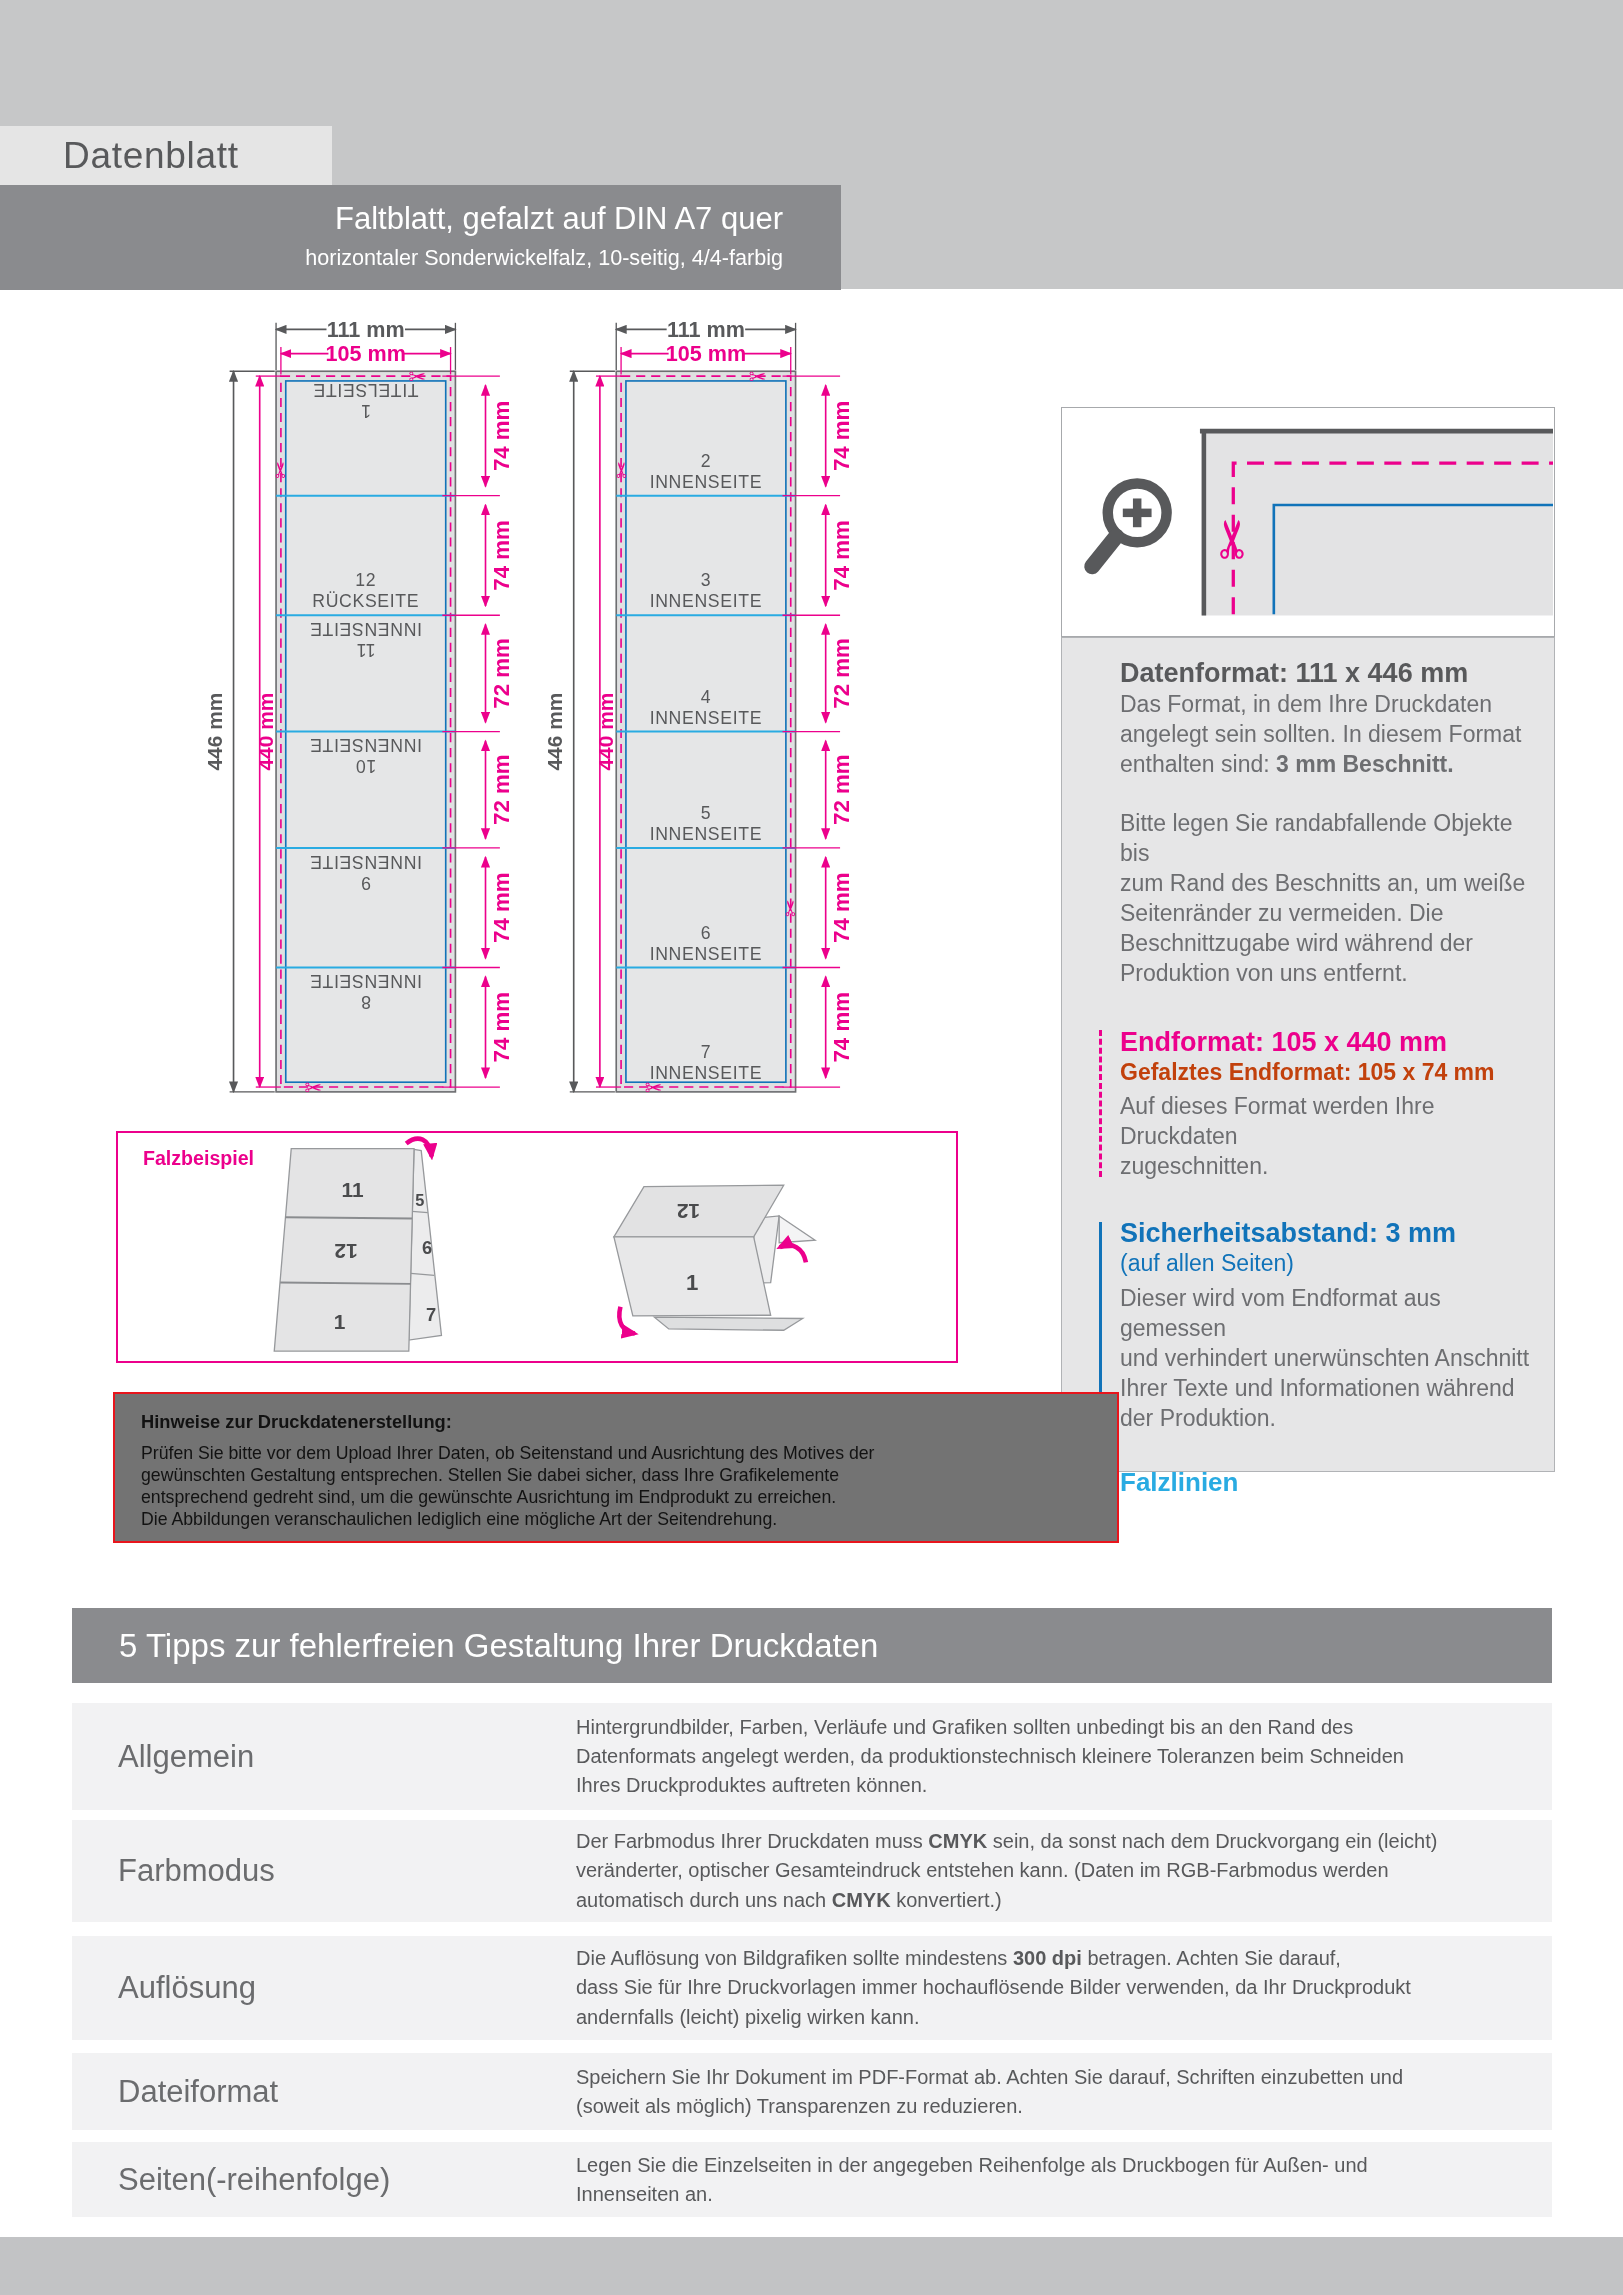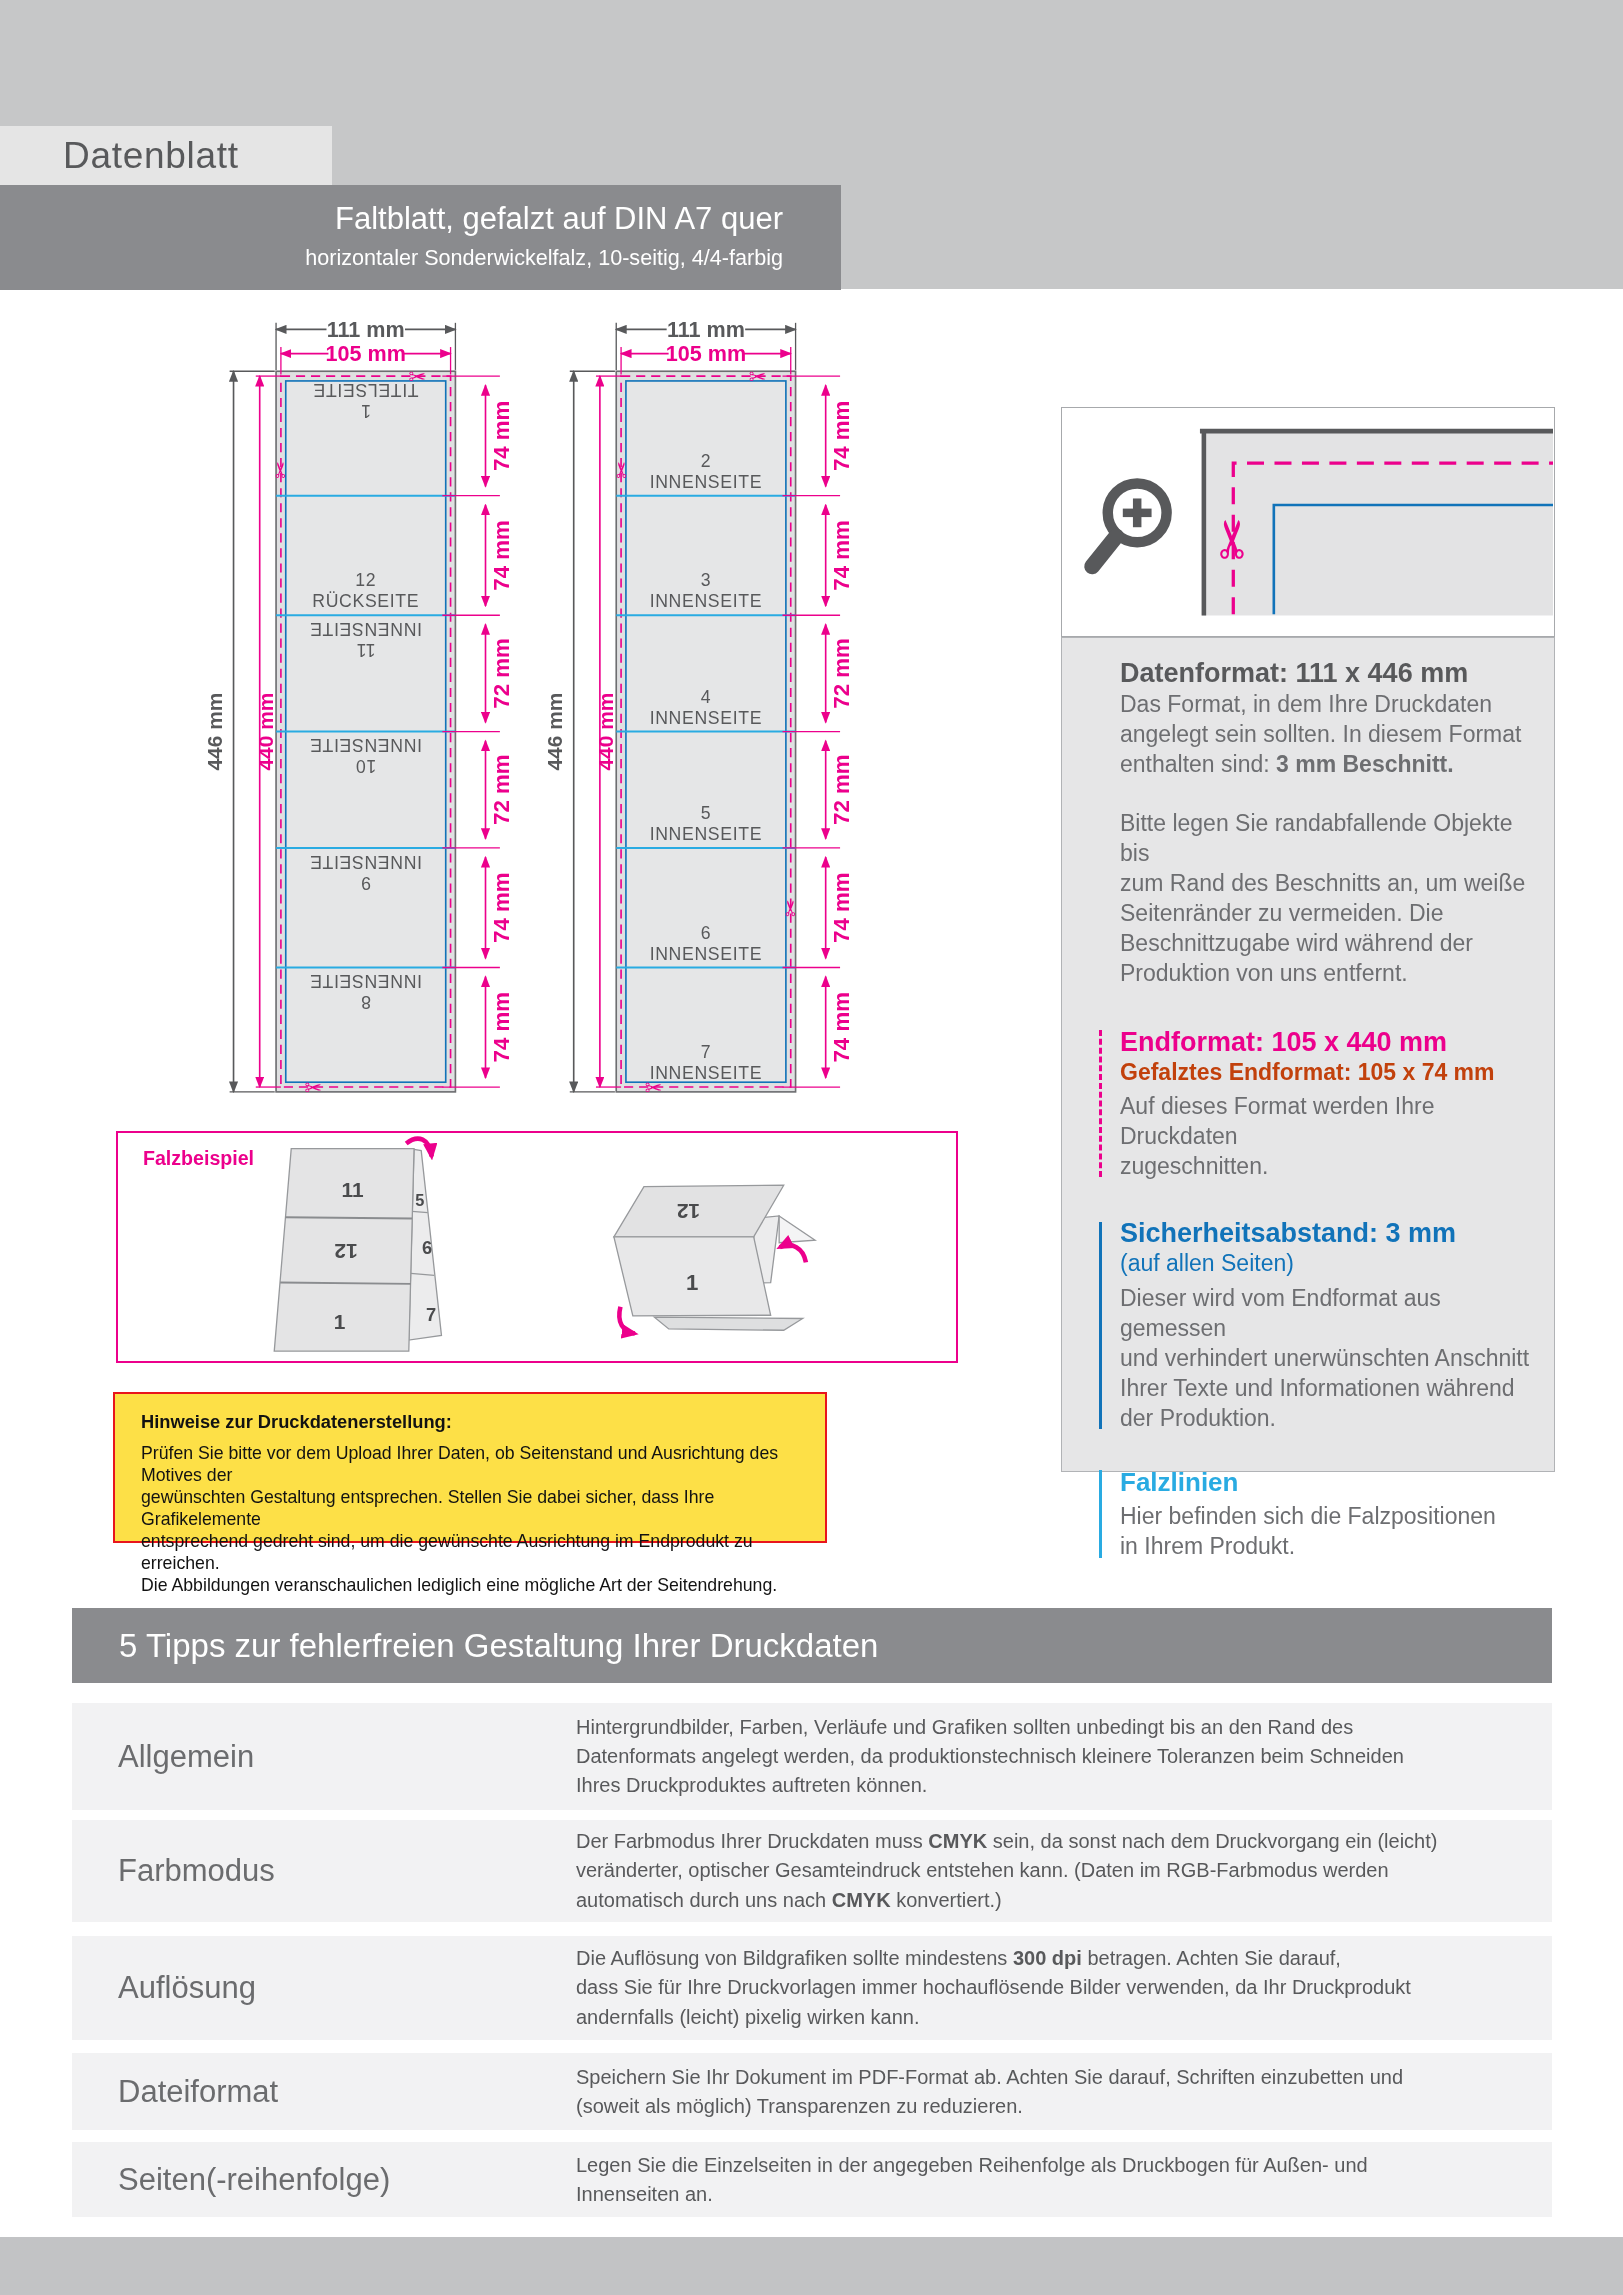--- a/index.html
+++ b/index.html
@@ -41,22 +41,22 @@
   .sec-falz{margin-top:34px;}
   .sec-falz .h1{font-size:26px;font-weight:bold;color:#29abe2;margin:0 0 3.9px 0;}
 
   
   .falzbox{left:116px;top:1131px;width:842px;height:232px;border:2.6px solid #ec008c;
            box-sizing:border-box;background:#ffffff;}
   .falzbox .lbl{position:absolute;left:25px;top:14.4px;font-size:19.6px;font-weight:bold;color:#ec008c;}
   .falzbox svg{position:absolute;left:0;top:0;}
 
   
-  .hintbox{left:113px;top:1392px;width:714px;height:151px;border:2.6px solid #e8151c;
-           box-sizing:border-box;background:#fde047;padding:17px 26px 0 26px;}
+  .hintbox{left:113px;top:1392px;width:1006px;height:151px;border:2.6px solid #e8151c;
+           box-sizing:border-box;background:#737373;padding:17px 26px 0 26px;}
   .hintbox .h{font-size:18.3px;font-weight:bold;color:#121212;margin:0 0 9.2px 0;}
   .hintbox .b{font-size:17.7px;line-height:22px;color:#121212;white-space:pre-line;}
 
   
   .tipsbar{left:72px;top:1608px;width:1480px;height:75px;background:#8a8b8e;}
   .tipsbar span{display:block;line-height:75px;padding-left:47px;font-size:33px;color:#ffffff;}
   .trow{left:72px;width:1480px;background:#f2f2f3;}
   .trow .rl{position:absolute;left:46px;top:50%;transform:translateY(-50%);
             font-size:31px;color:#6b6c6e;}
   .trow .rt{position:absolute;left:504px;top:50%;transform:translateY(-50%);
@@ -286,22 +286,20 @@
     <p class="h2">(auf allen Seiten)</p>
     <div class="txt">Dieser wird vom Endformat aus gemessen
 und verhindert unerwünschten Anschnitt
 Ihrer Texte und Informationen während
 der Produktion.</div>
   </div>
 
   <div class="sec sec-falz">
     <div class="rail cyan"></div>
     <p class="h1">Falzlinien</p>
-    <div class="txt">Hier befinden sich die Falzpositionen
-in Ihrem Produkt.</div>
   </div>
 </div>
 
 <div class="abs falzbox">
   <div class="lbl">Falzbeispiel</div>
   <svg width="837" height="226" viewBox="0 0 1279 346">
 
     <g>
       <polygon points="452,25 463,27 494,310 444,317" fill="#ececed" stroke="#97999c" stroke-width="2"></polygon>
       <line x1="449" y1="120" x2="473" y2="122" stroke="#97999c" stroke-width="2"></line>

